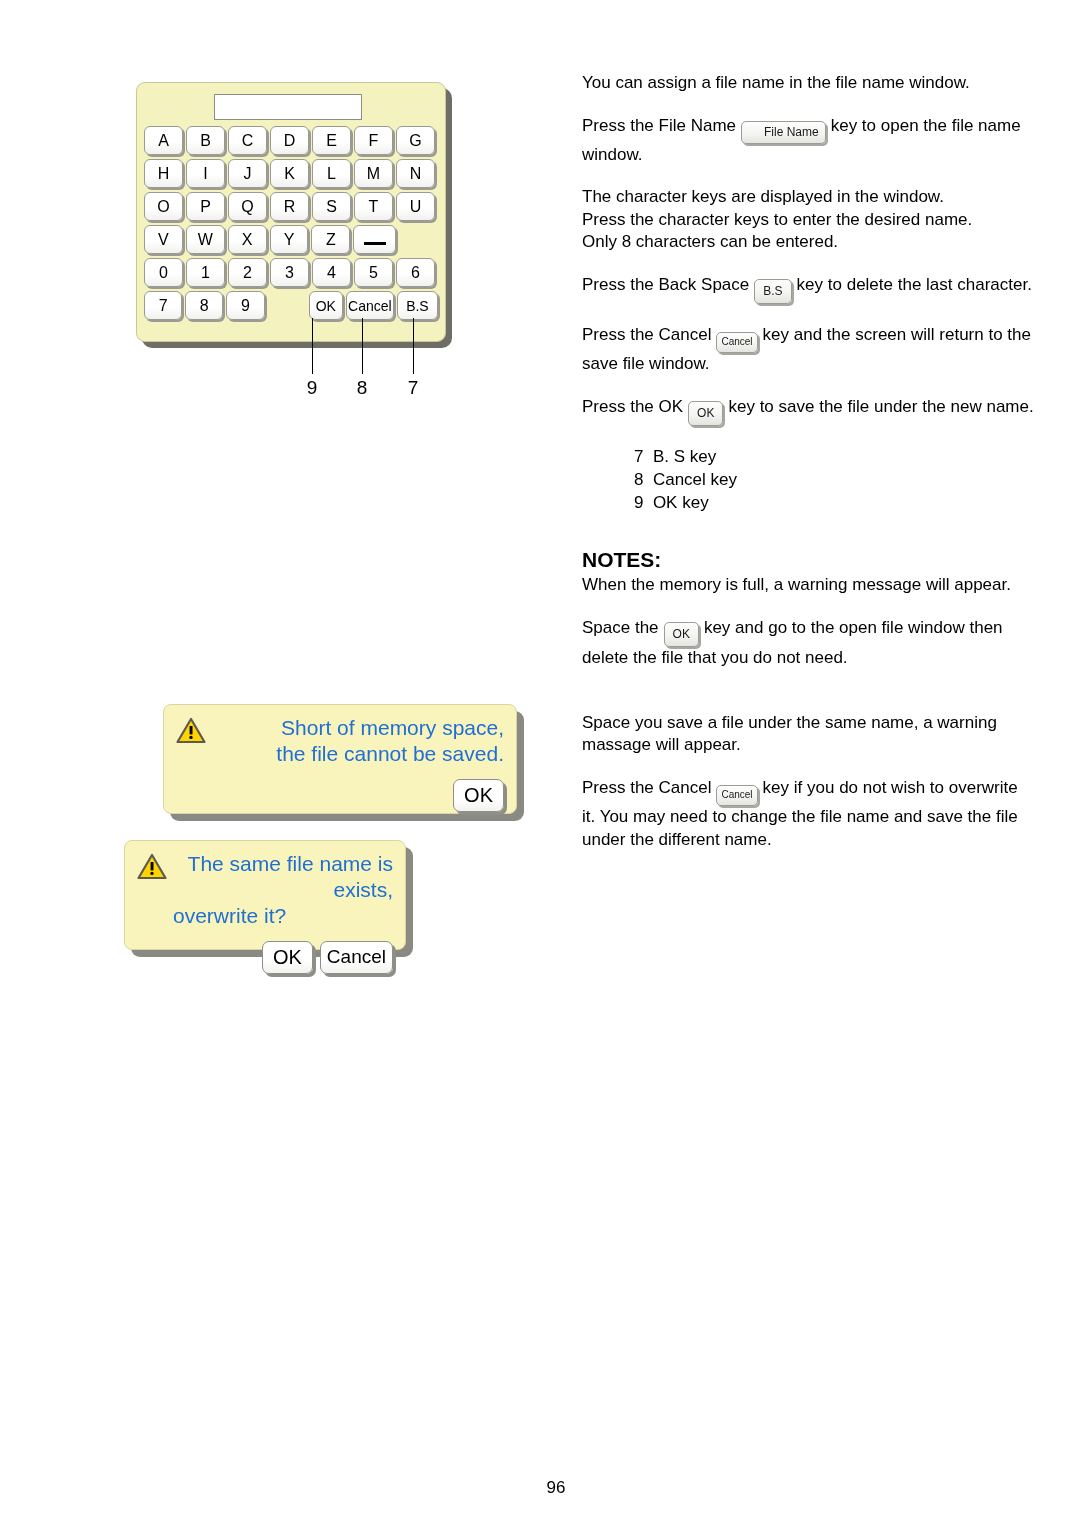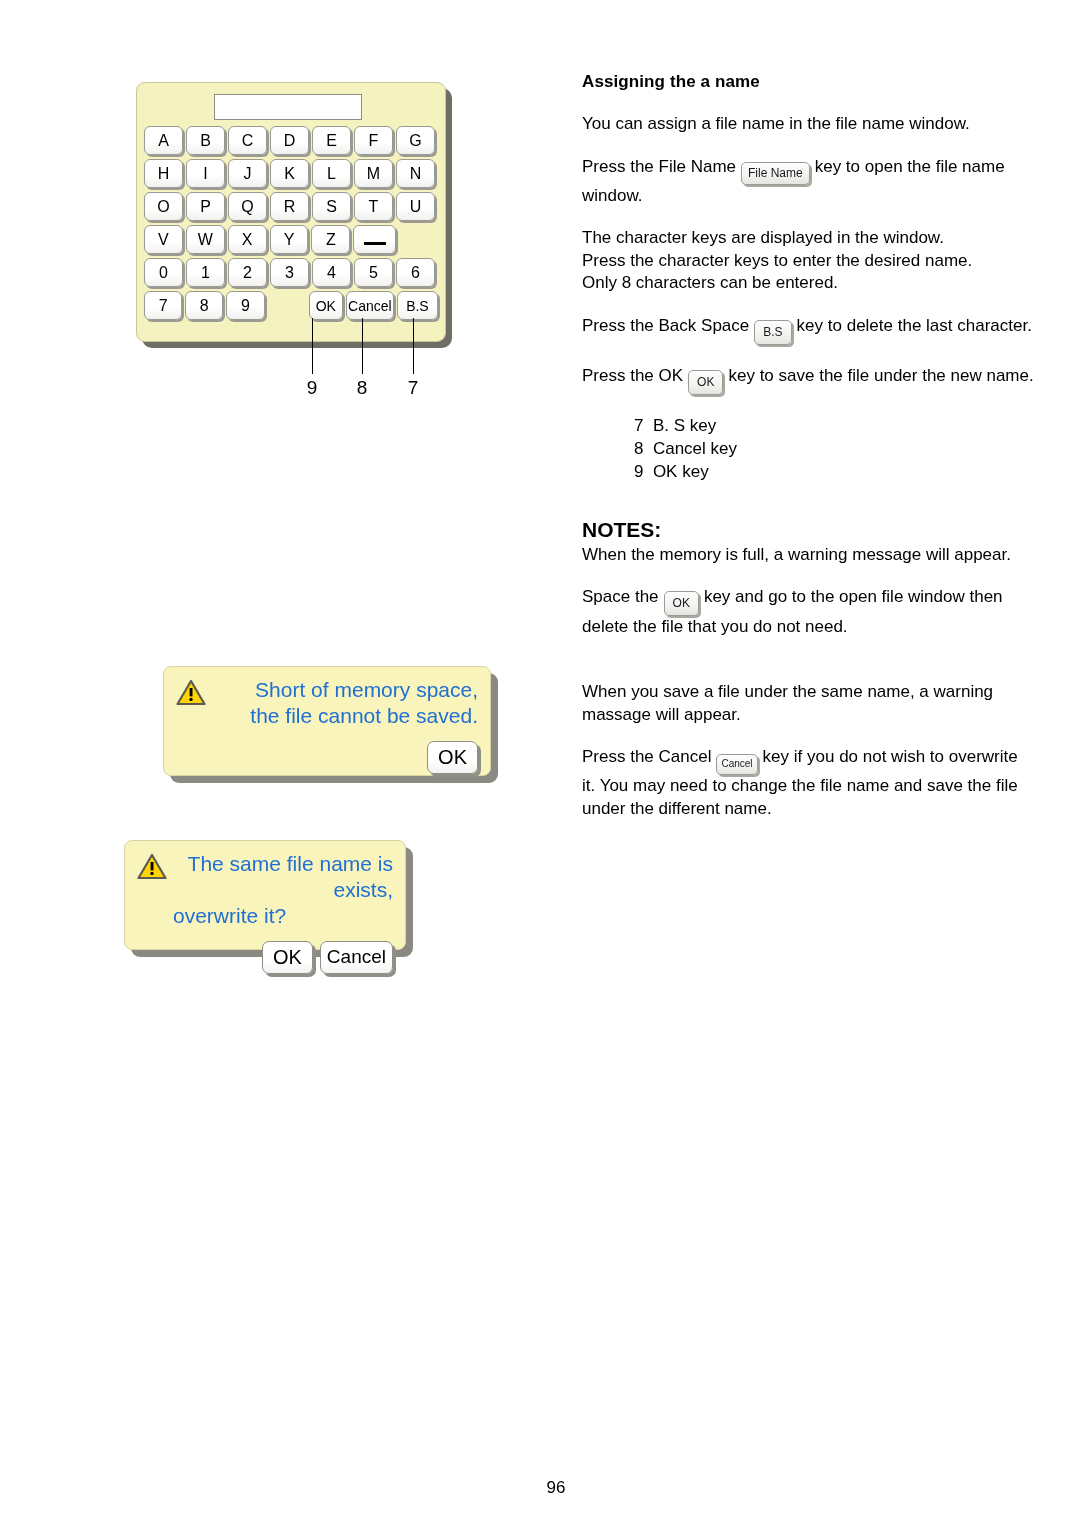--- a/index.html
+++ b/index.html
@@ -103,21 +103,21 @@
     display: inline-block; vertical-align: -5px;
     background: linear-gradient(180deg,#fdfdfd 0%, #f4f4f2 55%, #e4e4e0 100%);
     border: 1px solid #9c9c95; border-radius: 5px;
     box-shadow: 2px 2px 0 0 #a8a8a0;
     color: #1a1a1a; line-height: 1; text-align: center; white-space: nowrap;
     margin: 0 5px;
   }
   .ikey.ok { font-size: 12px; padding: 5px 8px 6px 8px; }
   .ikey.bs { font-size: 12px; padding: 5px 8px 6px 8px; }
   .ikey.cancel { font-size: 10px; padding: 4px 4px 5px 4px; }
-  .ikey.filename { font-size: 12px; padding: 4px 6px 5px 6px; }
+  .ikey.filename { font-size: 12px; padding: 4px 6px 5px 22px; }
 
   
   #page-number {
     position: absolute; left: 0; top: 1478px; width: 1080px;
     text-align: center; font-size: 17px; color: #000; padding-left: 32px;
   }
 </style>
 </head>
 <body>
 
@@ -197,21 +197,21 @@
     </div>
 
     <div class="callout-line" style="left:312px; top:318px; height:56px;"></div>
     <div class="callout-line" style="left:362px; top:318px; height:56px;"></div>
     <div class="callout-line" style="left:413px; top:318px; height:56px;"></div>
 
     <div class="callout-num" style="left:300px; top:377px;">9</div>
     <div class="callout-num" style="left:350px; top:377px;">8</div>
     <div class="callout-num" style="left:401px; top:377px;">7</div>
 
-    <div class="dlg-wrap" style="left:163px; top:666px; width:328px; height:110px;">
+    <div class="dlg-wrap" style="left:163px; top:704px; width:354px; height:110px;">
       <div class="dlg-shadow"></div>
       <div class="dlg-box">
         <div class="dlg-msg">
           <span class="warn-ico">
             <svg width="30" height="27" viewBox="0 0 30 27">
               <polygon points="15,2 28.5,25 1.5,25" fill="#ffd400" stroke="#5b5b52" stroke-width="2.2" stroke-linejoin="round"></polygon>
               <rect x="13.6" y="9" width="2.9" height="8.4" fill="#000"></rect>
               <circle cx="15" cy="20.4" r="1.7" fill="#000"></circle>
             </svg>
           </span>
@@ -242,38 +242,40 @@
           <div class="dlg-btn">OK</div>
           <div class="dlg-btn cancel">Cancel</div>
         </div>
       </div>
     </div>
 
   </div>
 
   <div id="right-col">
 
-    <h2 class="r-head">Assigning the a name</h2>
 
     <p class="r-p">You can assign a file name in the file name window.</p>
 
     <p class="r-p">
       <span>Press the File Name</span><span class="ikey filename">File Name</span><span>key to open the file name window.</span>
     </p>
 
     <p class="r-p">
       <span>The character keys are displayed in the window.</span><br>
       <span>Press the character keys to enter the desired name.</span><br>
       <span>Only 8 characters can be entered.</span>
     </p>
 
     <p class="r-p">
       <span>Press the Back Space</span><span class="ikey bs">B.S</span><span>key to delete the last character.</span>
     </p>
 
+    <p class="r-p">
+      <span>Press the Cancel</span><span class="ikey cancel">Cancel</span><span>key and the screen will return to the save file window.</span>
+    </p>
 
     <p class="r-p">
       <span>Press the OK</span><span class="ikey ok">OK</span><span>key to save the file under the new name.</span>
     </p>
 
 
     <div class="r-list">
       <div>7  B. S key</div>
       <div>8  Cancel key</div>
       <div>9  OK key</div>
@@ -284,21 +286,21 @@
     <div class="notes-head">NOTES:</div>
 
     <p class="r-p">When the memory is full, a warning message will appear.</p>
 
     <p class="r-p">
       <span>Space the</span><span class="ikey ok">OK</span><span>key and go to the open file window then delete the file that you do not need.</span>
     </p>
 
     <div style="height:22px;"></div>
 
-    <p class="r-p">When you save a file under the same name, a warning massage will appear.</p>
+    <p class="r-p">Space you save a file under the same name, a warning massage will appear.</p>
 
 
     <p class="r-p">
       <span>Press the Cancel</span><span class="ikey cancel">Cancel</span><span>key if you do not wish to overwrite it. You may need to change the file name and save the file under the different name.</span>
     </p>
 
   </div>
 
   <div id="page-number">96</div>
 

